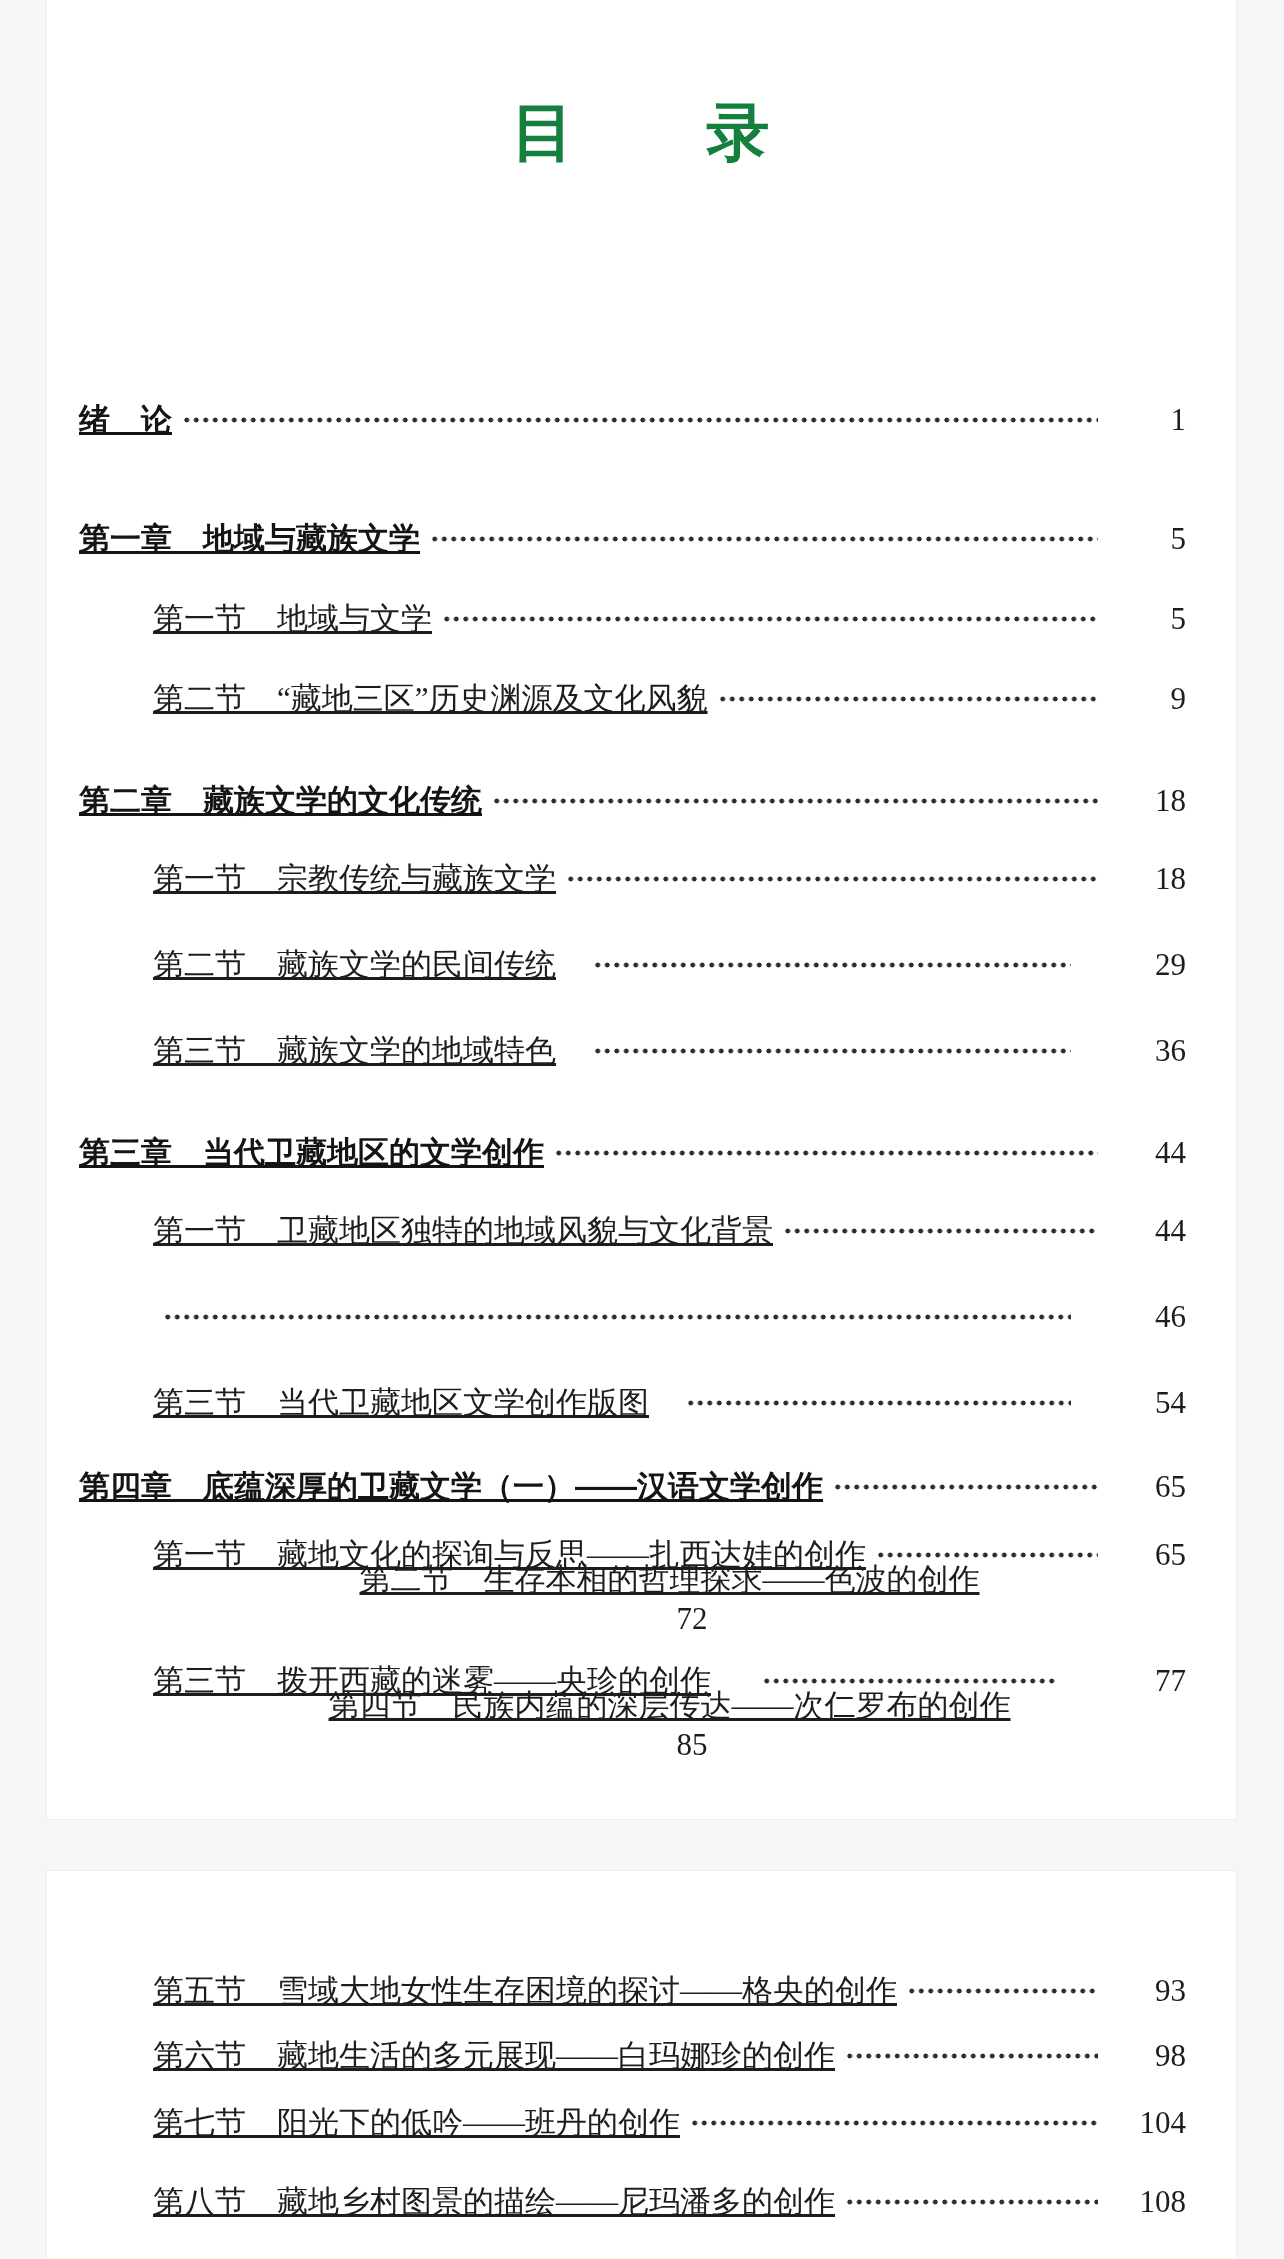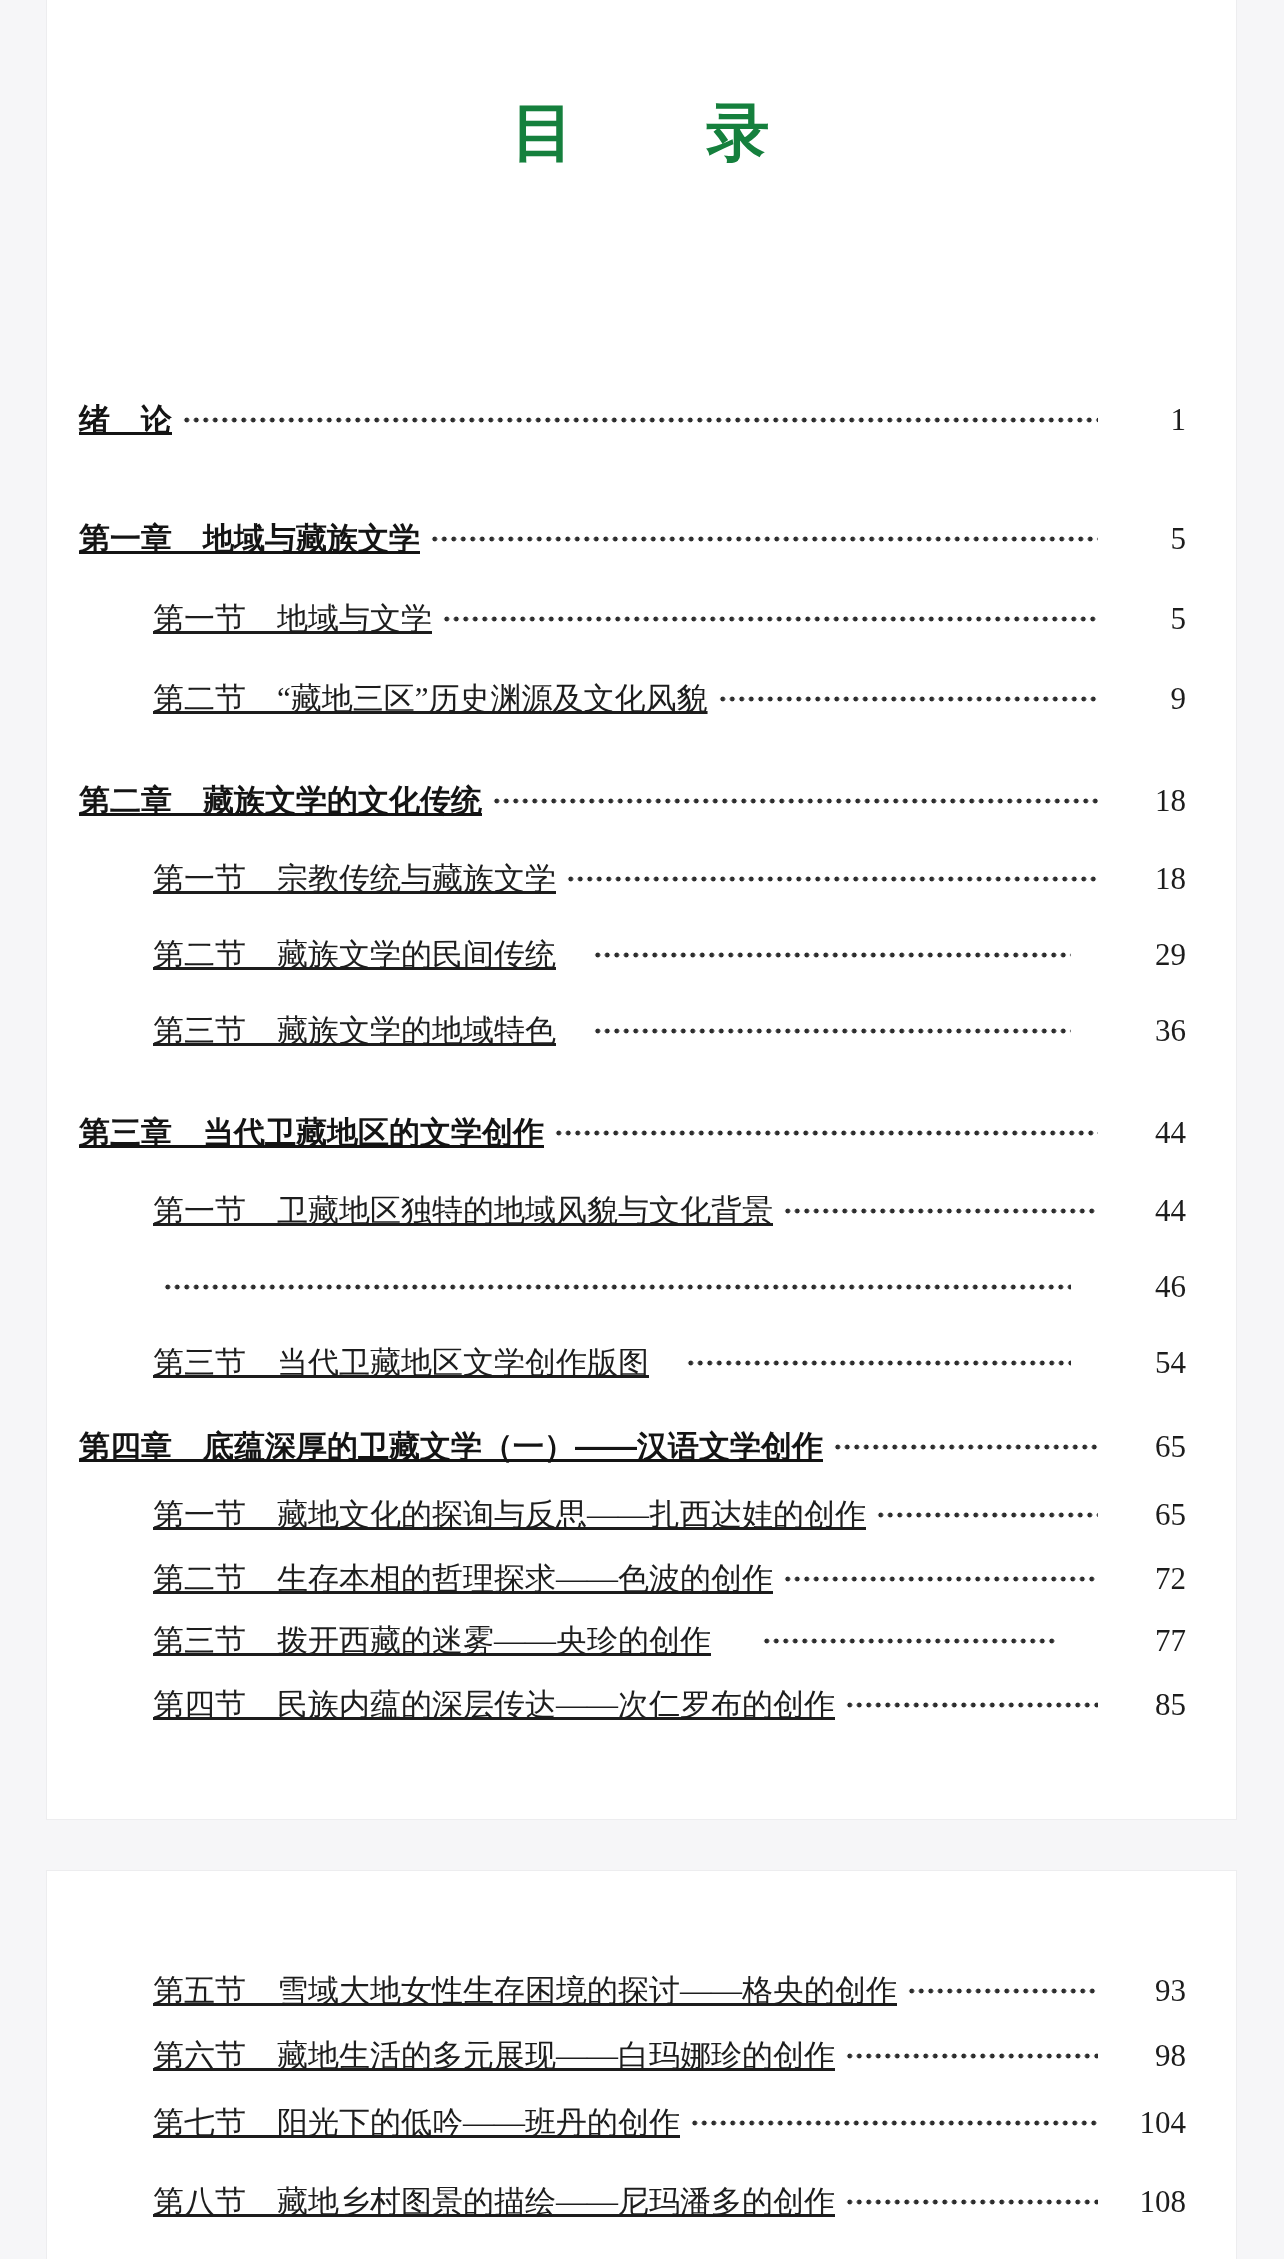--- a/index.html
+++ b/index.html
@@ -72,24 +72,24 @@
     font-size: 31px;
     color: #1d1d1d;
   }
 
   
   .m-intro { margin-top: 236px; }
   .m-ch1   { margin-top: 83px; }
   .m-s44   { margin-top: 44px; }
   .m-ch    { margin-top: 66px; }
   .m-s42   { margin-top: 42px; }
-  .m-s40   { margin-top: 40px; gap: 27px; }
+  .m-s40   { margin-top: 50px; gap: 27px; }
   .m-ch4   { margin-top: 48px; }
   .m-s32   { margin-top: 32px; }
-  .m-s28   { margin-top: 28px; }
+  .m-s28   { margin-top: 28px; flex-direction: column; }
   .m-s26   { margin-top: 26px; gap: 41px; }
 
   
   .p2-first { margin-top: 102px; }
   .m-p2a { margin-top: 29px; }
   .m-p2b { margin-top: 31px; }
   .m-p2c { margin-top: 43px; }
 </style>
 </head>
 <body>

